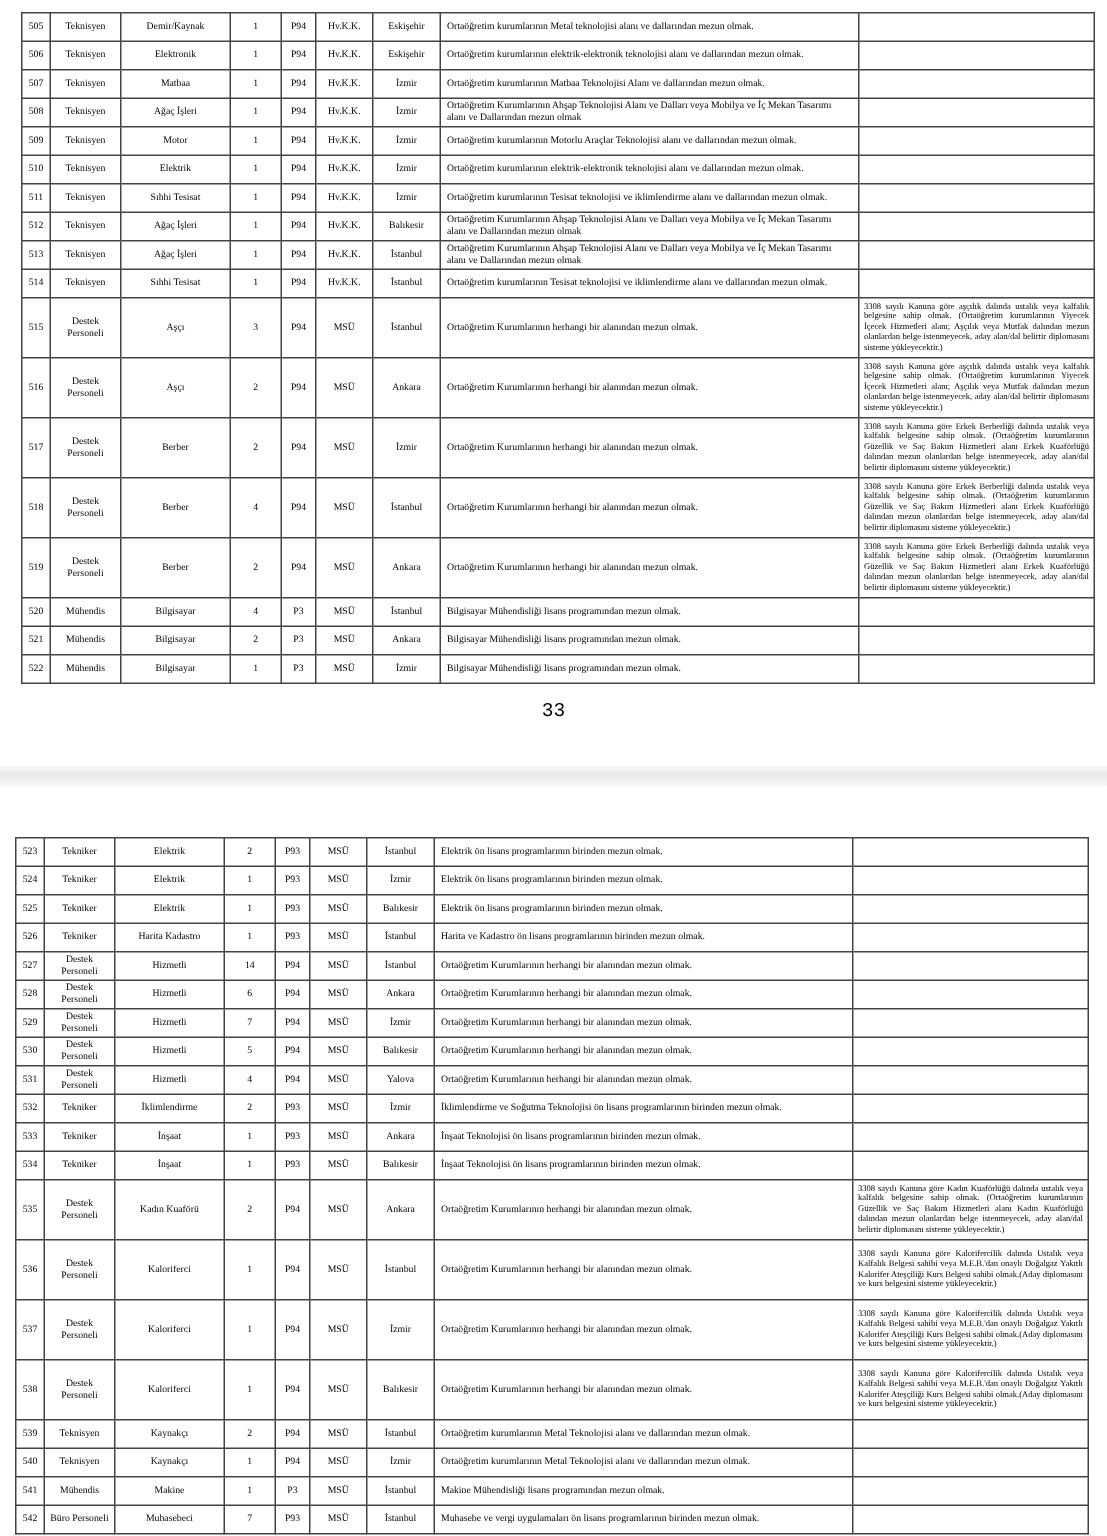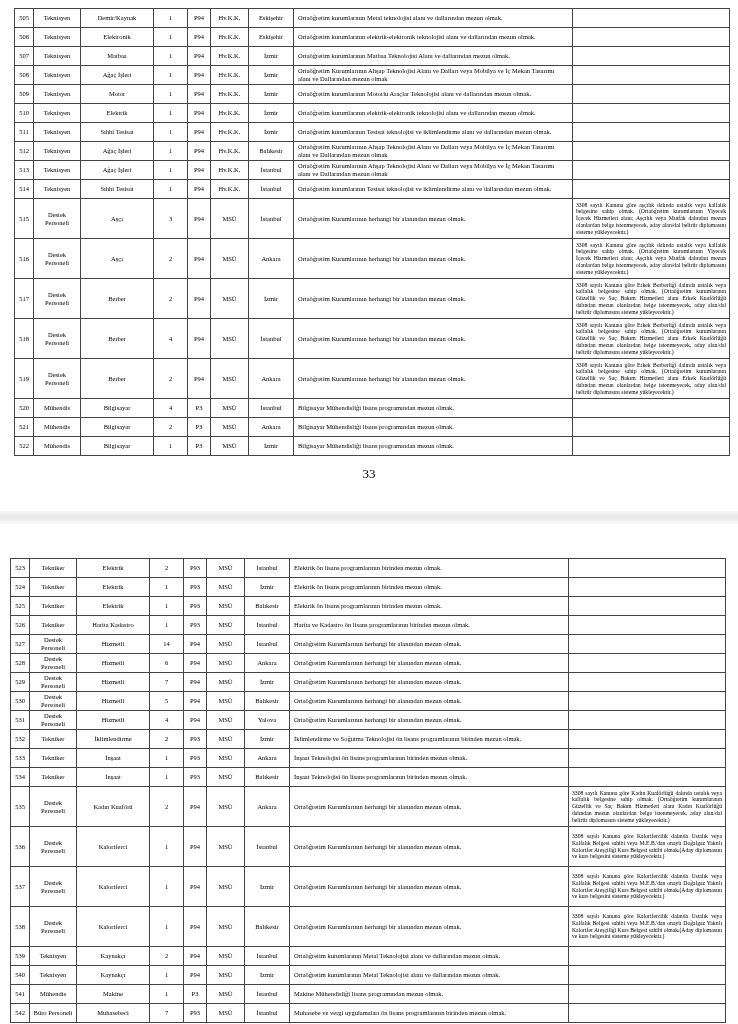--- a/index.html
+++ b/index.html
@@ -23,21 +23,21 @@
        font-size:6.5px; line-height:7.6px; padding:1px 2px;
        text-align:center; overflow:hidden; }
   tr { height:19px; }
   tr.tall { height:40px; }
 
   td.c-qual { text-align:left; padding-left:4px; padding-right:4px; }
   td.c-note { text-align:justify; font-size:5.7px; line-height:6.7px;
               padding:1px 3px; vertical-align:middle; }
 
   .page-number { position:absolute; left:0; width:738px; top:466px;
-    text-align:center; font-size:13px; color:#000; }
+    text-align:center; font-size:13px; color:#000;font-family:Liberation Mono, monospace; }
 </style>
 </head>
 <body>
 
 <div class="viewer">
 
   <div class="pdf-page page-1">
     <table class="roster" id="table-1">
       <colgroup>
         <col style="width:19px">

